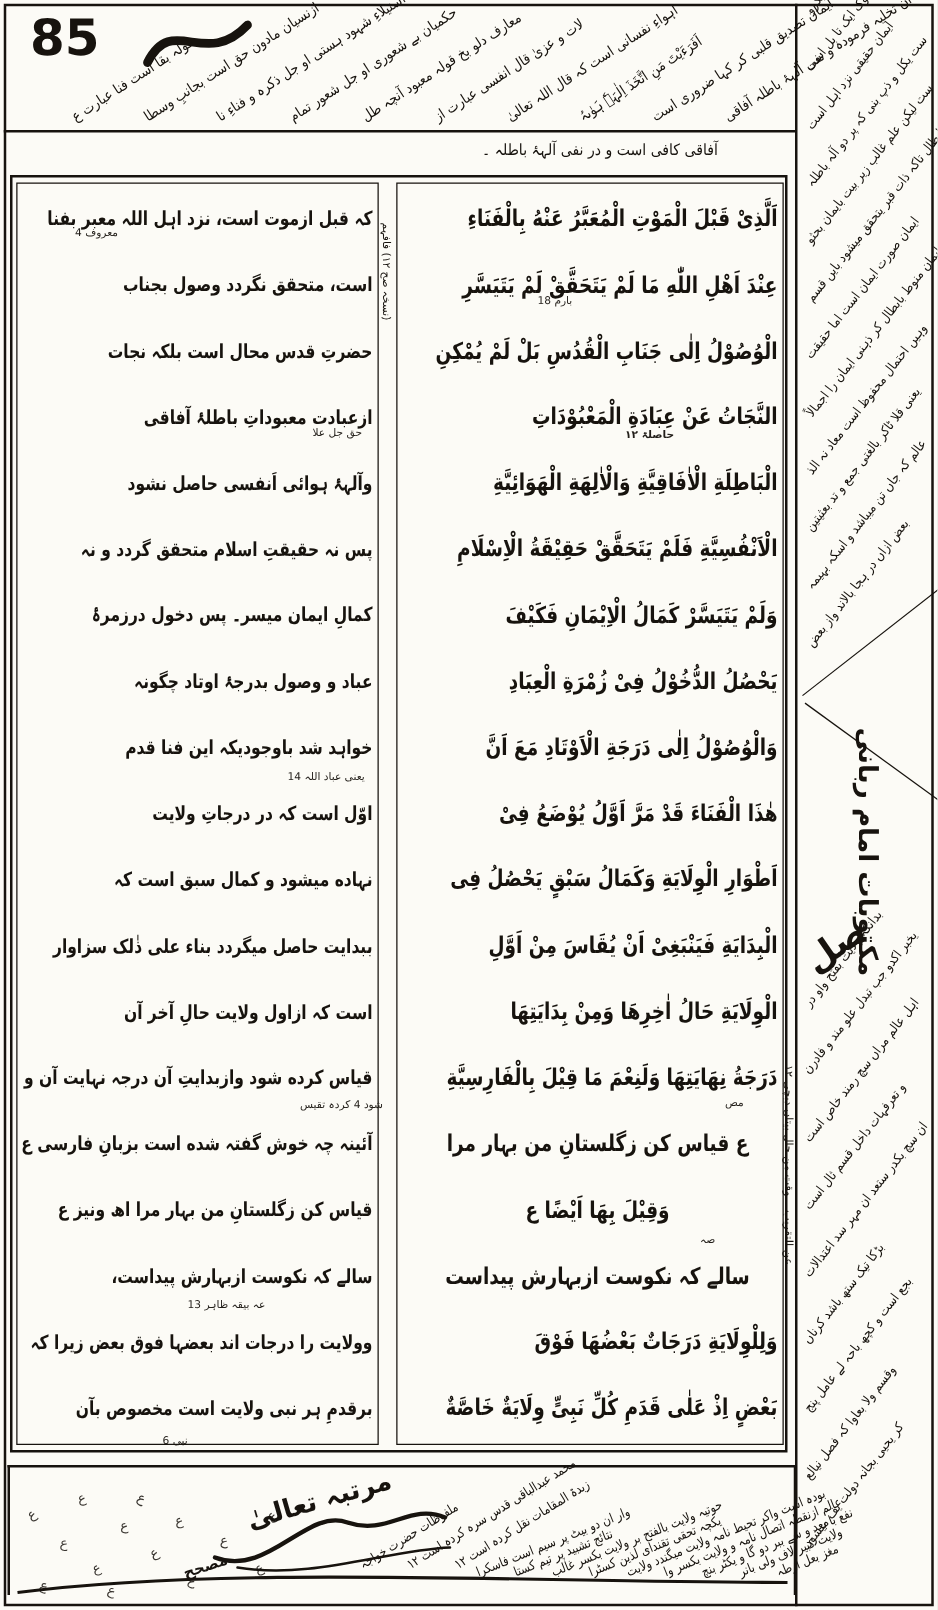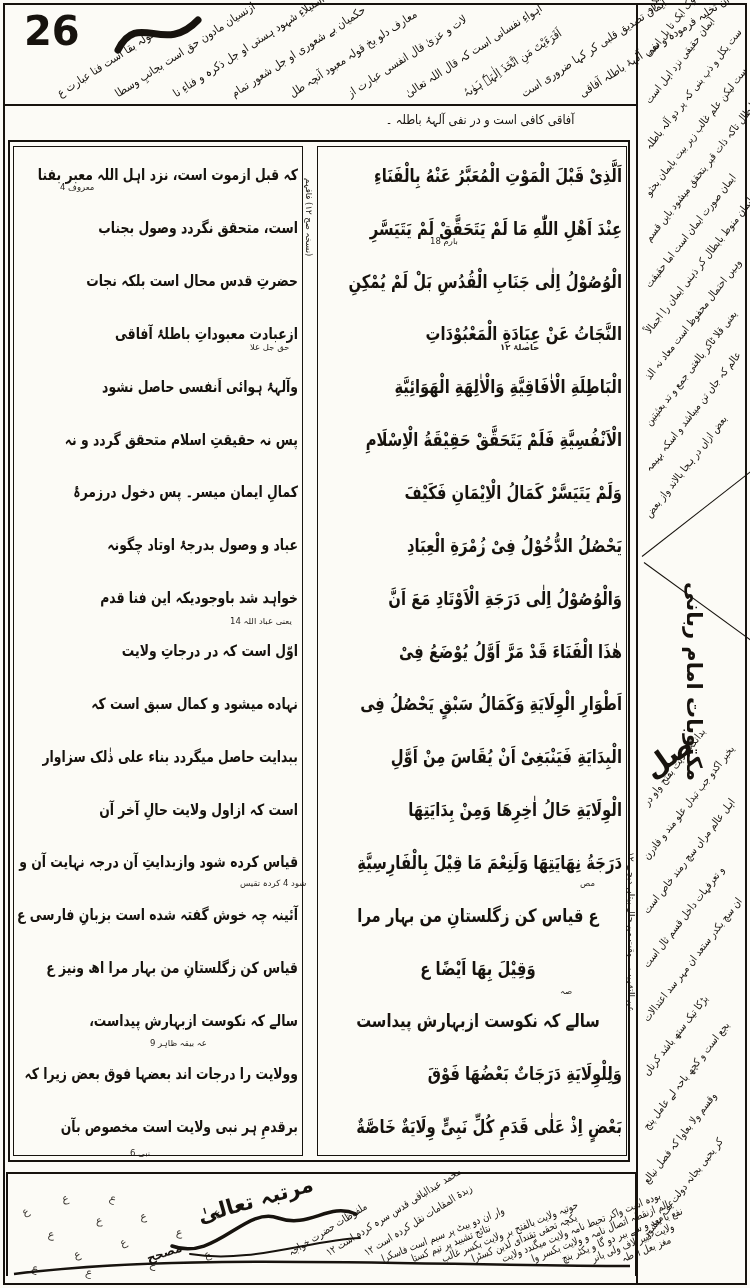--- a/index.html
+++ b/index.html
@@ -37,21 +37,21 @@
 <body>
 
 <div class="page">
 
   <div class="frame" style="left:3px;top:3px;width:744px;height:1282px;"></div>
 
   <div class="rule" style="left:636px;top:3px;width:2px;height:1282px;"></div>
 
   <div class="rule" style="left:3px;top:104px;width:634px;height:2px;"></div>
 
-  <div class="page-number">26</div>
+  <div class="page-number">85</div>
   <div class="abs" style="left:112px;top:6px;">
     <svg width="92" height="58" viewBox="0 0 92 58">
       <path d="M6,44 C26,4 52,50 86,14" fill="none" stroke="#17130e" stroke-width="7" stroke-linecap="round"></path>
     </svg>
   </div>
 
   <div class="abs" style="left:8px;top:0;width:626px;height:104px;" id="top-notes">
       <span class="diag" style="left: 54px; bottom: 4px; transform: rotate(-33deg) scaleX(0.9); transform-origin: left bottom; font-size: 11.5px;">قولہ بقا است فنا عبارت ع</span>
       <span class="diag" style="left: 112px; bottom: 4px; transform: rotate(-33deg) scaleX(0.9); transform-origin: left bottom; font-size: 11.5px;">ازنسیان مادون حق است بجانبِ وسطا</span>
       <span class="diag" style="left: 170px; bottom: 4px; transform: rotate(-33deg) scaleX(0.9); transform-origin: left bottom; font-size: 11.5px;">استیلاءِ شہود ہستی او جل ذکرہ و فناءِ نا</span>
@@ -109,21 +109,21 @@
       <div class="mline arabic-line verse">وَقِيْلَ بِهَا اَيْضًا    ع</div>
       <div class="mline arabic-line verse">سالے کہ نکوست ازبہارش پیداست</div>
       <div class="mline arabic-line">وَلِلْوِلَايَةِ دَرَجَاتٌ بَعْضُهَا فَوْقَ</div>
       <div class="mline arabic-line">بَعْضٍ اِذْ عَلٰى قَدَمِ كُلِّ نَبِىٍّ وِلَايَةٌ خَاصَّةٌ</div>
     </div>
 
   <span class="inote" style="left:60px;top:182px;">معروف 4</span>
   <span class="inote" style="left:250px;top:342px;">حق جل علا</span>
   <span class="inote" style="left:230px;top:616px;">یعنی عباد اللہ 14</span>
   <span class="inote" style="left:240px;top:878px;">شود 4 کردہ تقیس</span>
-  <span class="inote" style="left:150px;top:1038px;">عہ بیقہ ظاہر 9</span>
+  <span class="inote" style="left:150px;top:1038px;">عہ بیقہ ظاہر 13</span>
   <span class="inote" style="left:130px;top:1148px;">نبی 6</span>
 
   <span class="inote" style="left:430px;top:236px;">بارم 18</span>
   <span class="inote" style="left:500px;top:342px;font-weight:bold;">حاصلۃ ۱۲</span>
   <span class="inote" style="left:580px;top:878px;">مص</span>
   <span class="inote" style="left:560px;top:986px;">صہ</span>
 
   <span class="vtext" style="left:314px;top:178px;font-size:8.5px;">(نسخہ صح ۱۲) فافہم</span>
   <span class="vtext" style="left:636px;top:852px;font-size:9px;">عن التقریب ۔ وقت من حال بیتاں دبچی ۱۲</span>
 

